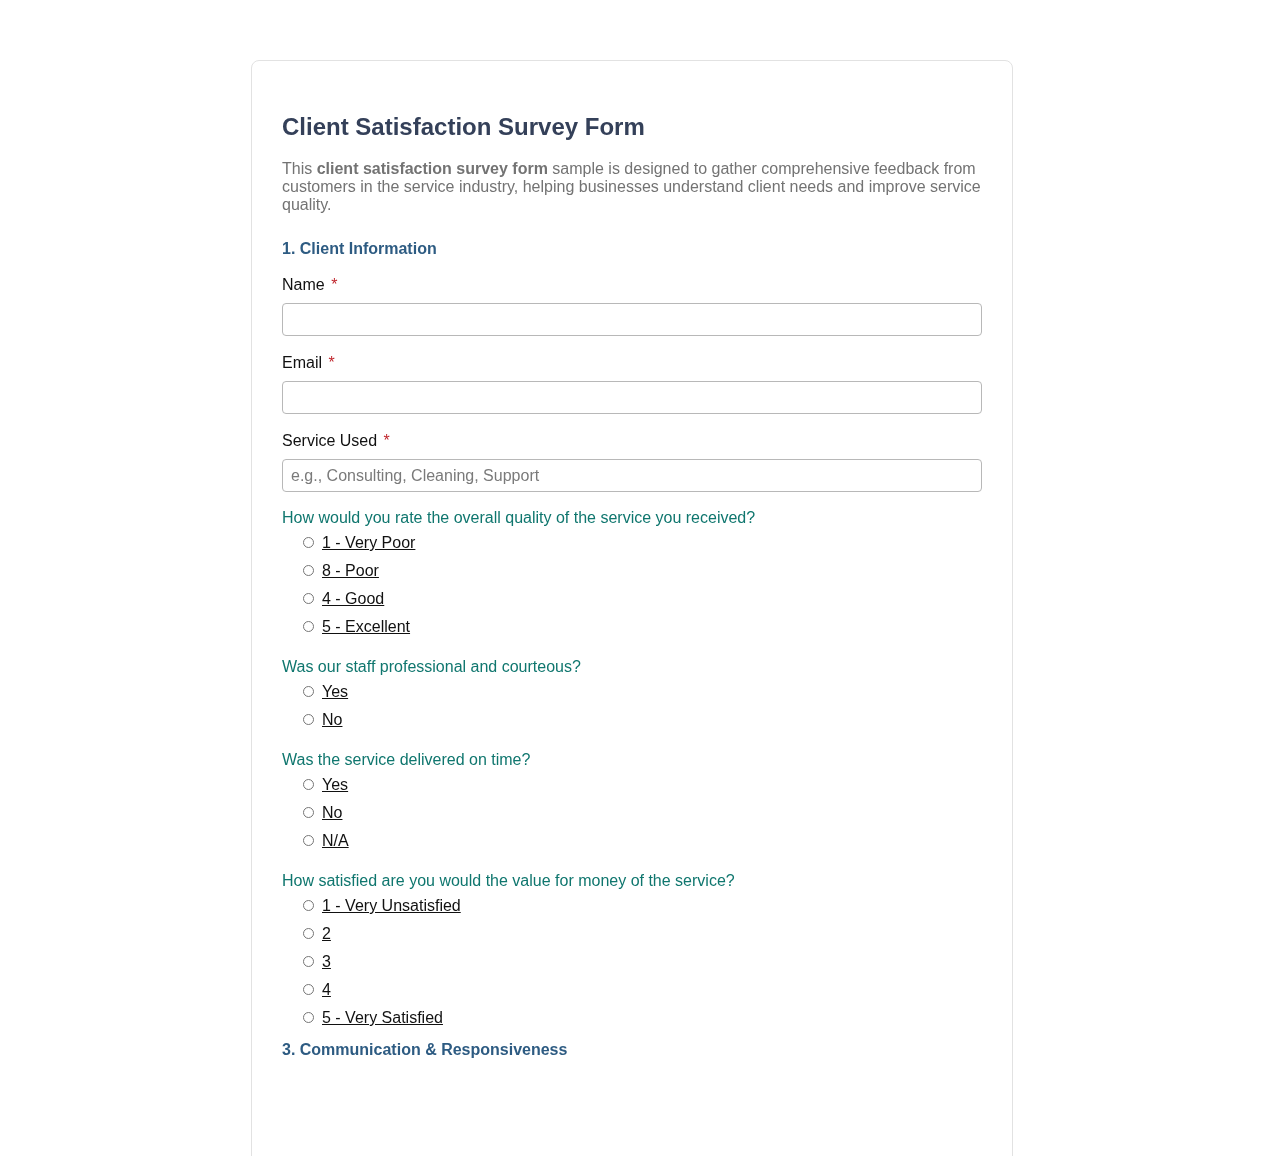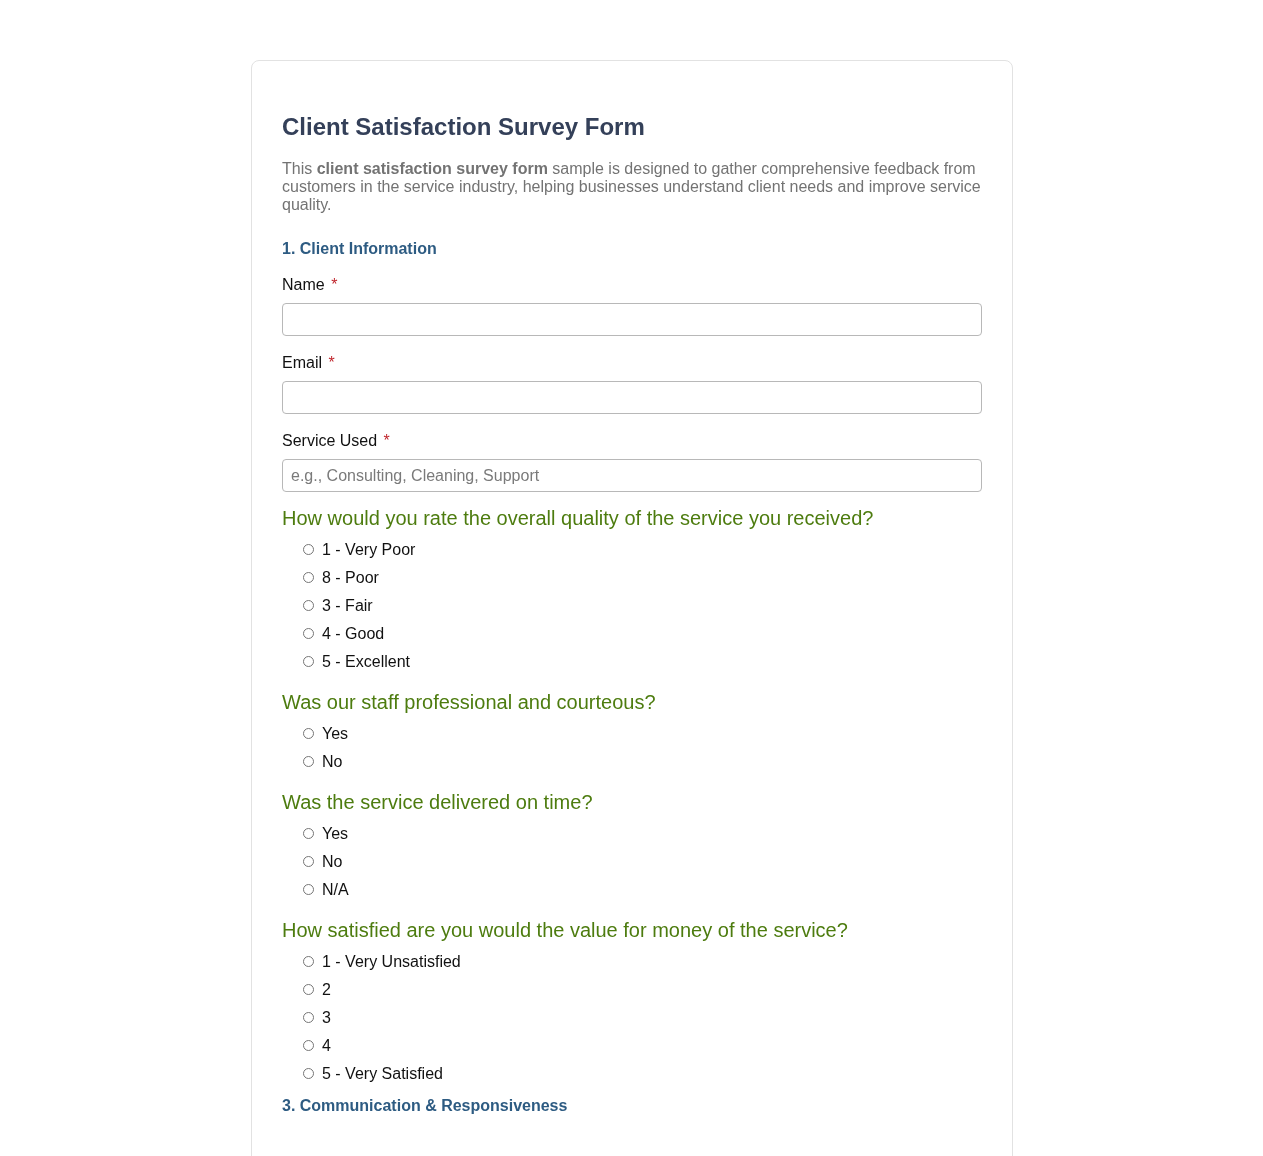--- a/index.html
+++ b/index.html
@@ -71,27 +71,27 @@
       padding: 0 8px;
       font-family: "Liberation Sans", sans-serif;
       font-size: 16px;
       color: #333;
       background: #fff;
     }
     .text-input::placeholder { color: #7a7a7a; }
     .field { margin-top: 17px; }
     .field:first-of-type { margin-top: 16px; }
     .question {
-      font-size: 20px;
+      font-size: 16px;
       line-height: 20px;
       margin-top: 16px;
-      color: #4d7c0f;
+      color: #0f766e;
     }
     .q-first { margin-top: 16px; }
-    .options { margin-top: 8px; }
+    .options { margin-top: 1px; text-decoration: underline; }
     .option {
       display: flex;
       align-items: center;
       height: 28px;
       padding-left: 21px;
       font-size: 16px;
       color: #111111;
     }
     .radio {
       width: 11px;
@@ -137,24 +137,20 @@
     <label class="option">
         <span class="radio"></span>
         <span>1 - Very Poor</span>
       </label>
     <label class="option">
         <span class="radio"></span>
         <span>8 - Poor</span>
       </label>
     <label class="option">
         <span class="radio"></span>
-        <span>3 - Fair</span>
-      </label>
-    <label class="option">
-        <span class="radio"></span>
         <span>4 - Good</span>
       </label>
     <label class="option">
         <span class="radio"></span>
         <span>5 - Excellent</span>
       </label>
   </div>
 
   <div class="question">Was our staff professional and courteous?</div>
   <div class="options">

